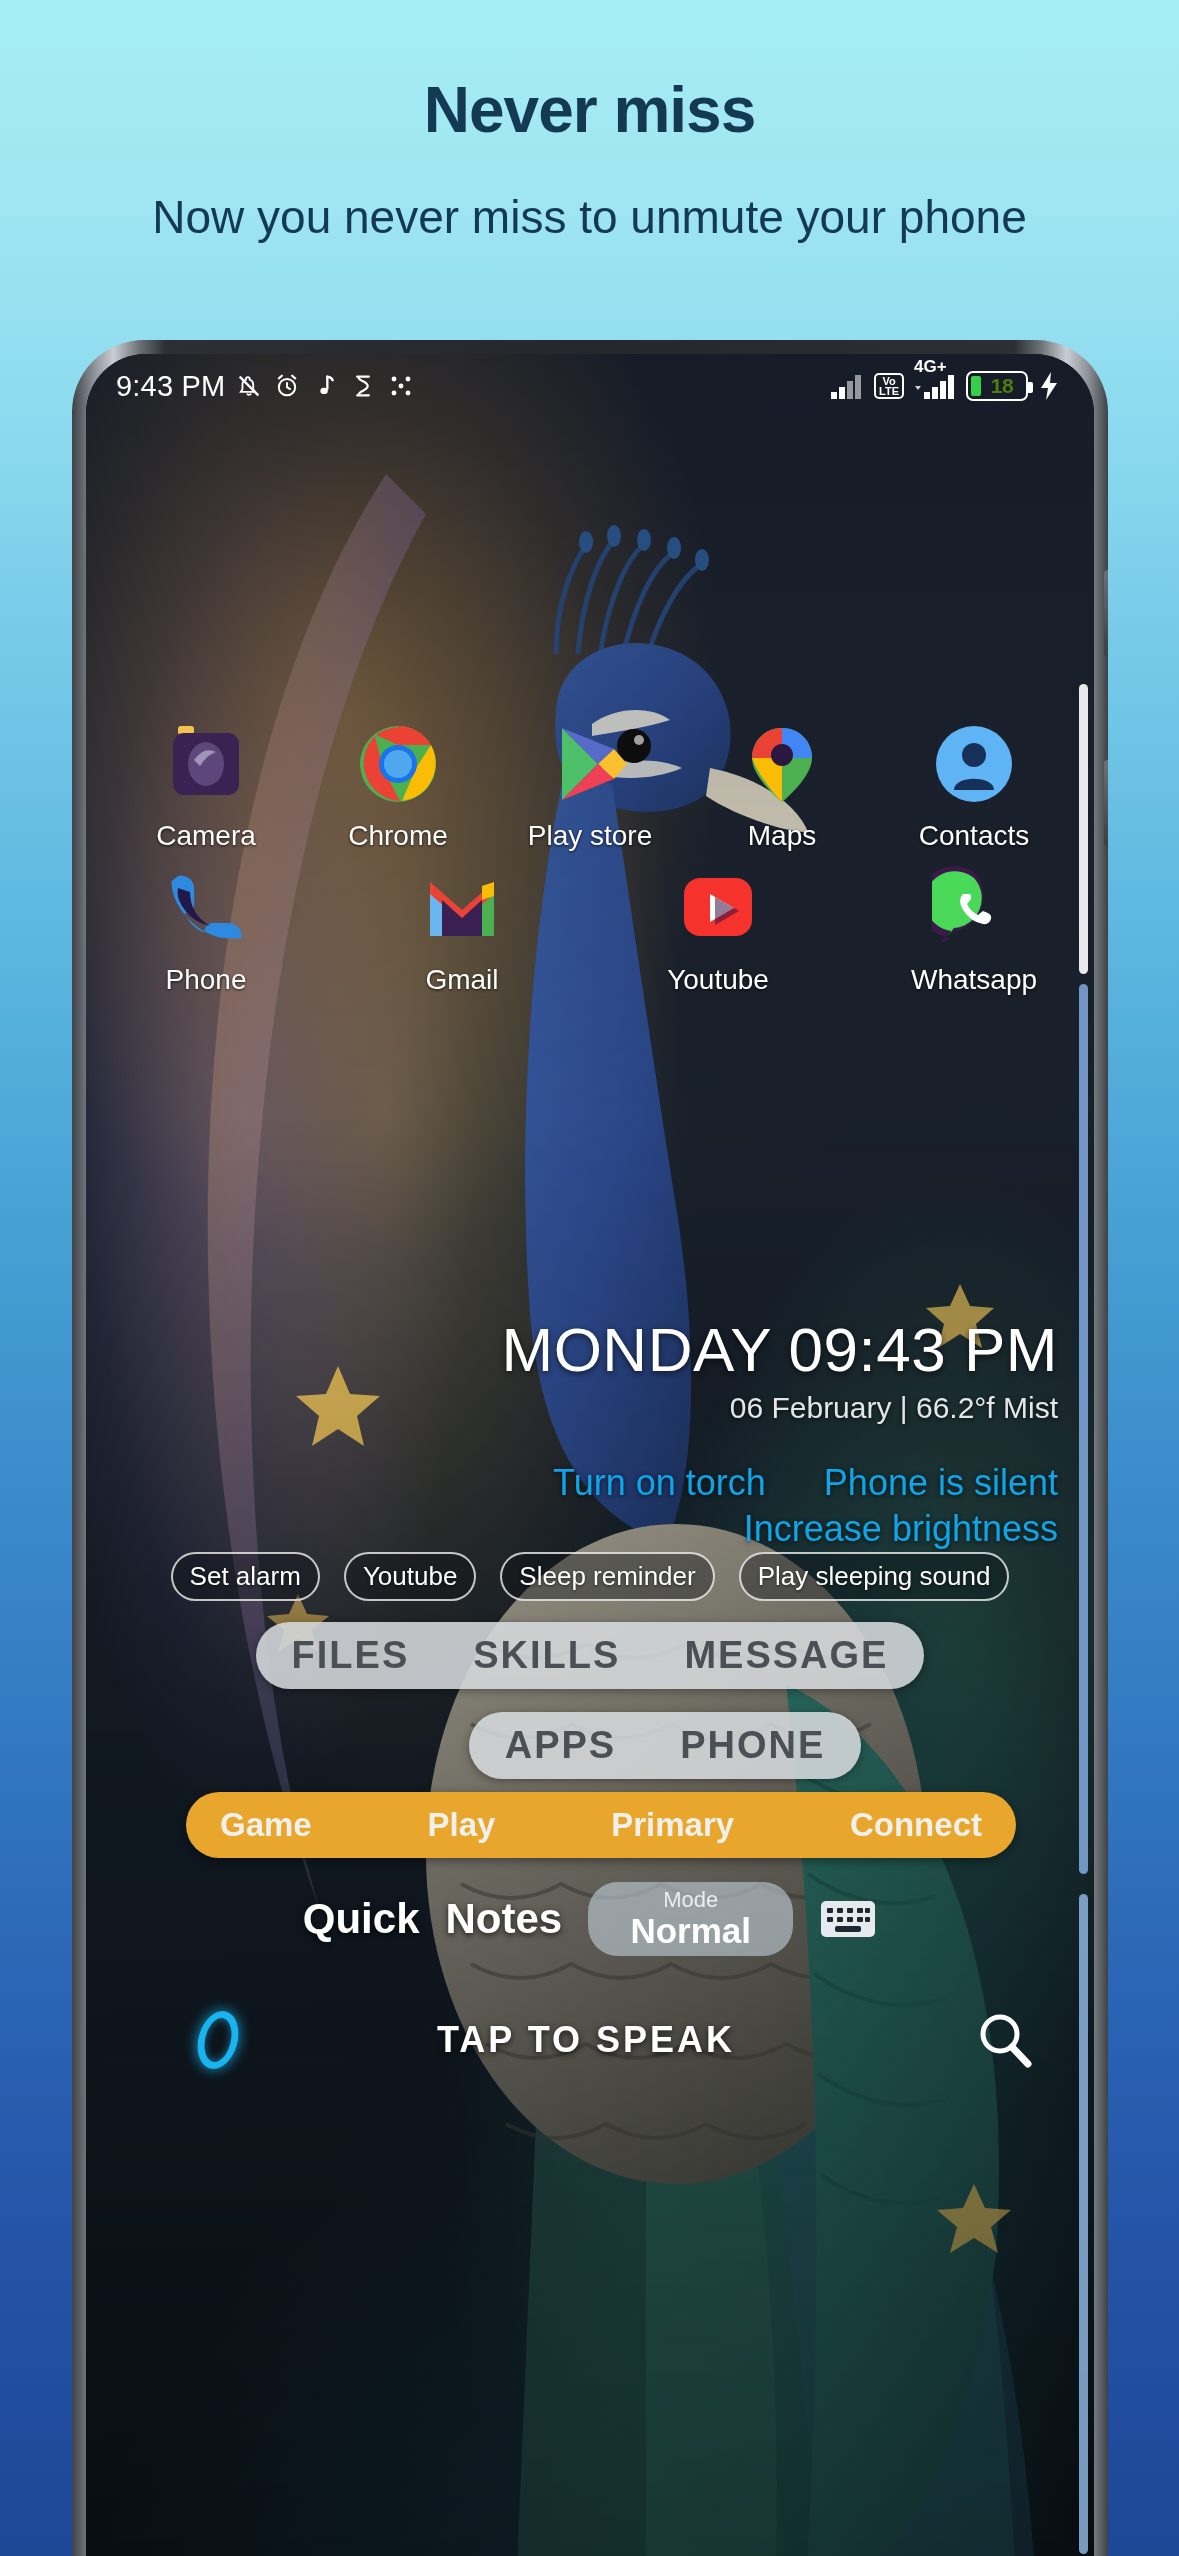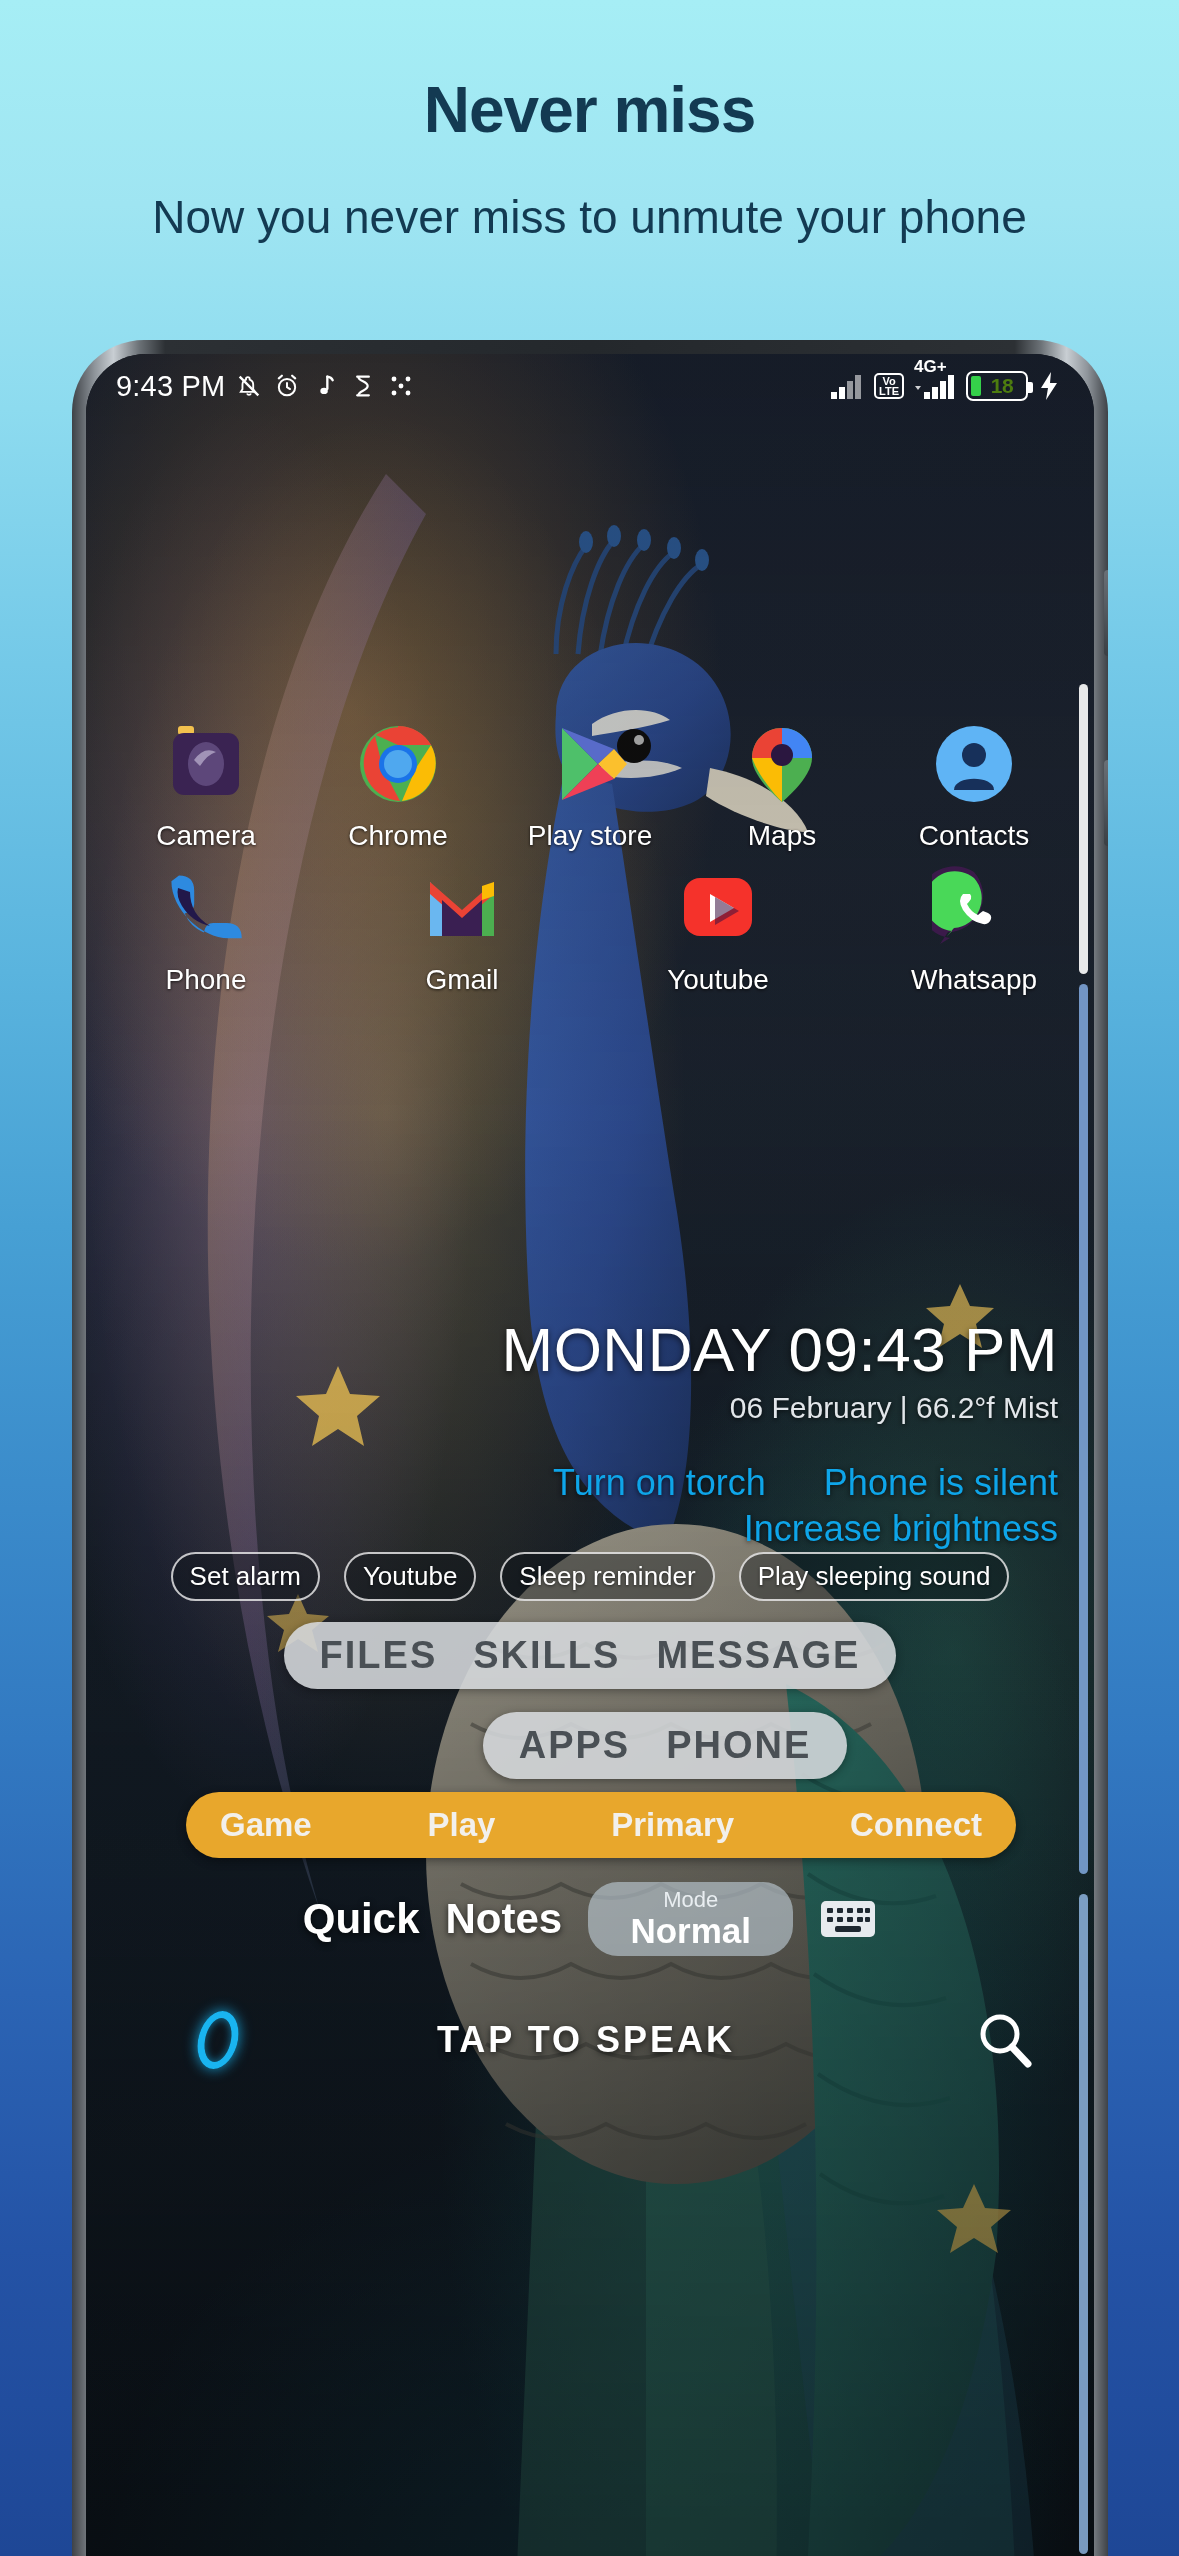--- a/index.html
+++ b/index.html
@@ -104,21 +104,21 @@
     border:2px solid rgba(255,255,255,.75); border-radius:26px;
     padding:7px 17px; font-size:26px; color:#fff;
     background:rgba(10,16,22,.38); white-space:nowrap;
     text-shadow:0 1px 3px rgba(0,0,0,.6);
   }
 
   
   .capsrow { position:absolute; left:0; width:100%; display:flex; }
   .caps {
     background:rgba(214,218,221,.88); border-radius:40px;
-    padding:12px 36px; display:flex; gap:36px;
+    padding:12px 36px; display:flex; gap:64px;
     font-size:38px; font-weight:700; color:#4a5055; letter-spacing:2px;
     box-shadow:0 2px 8px rgba(0,0,0,.35);
   }
   .caps-a { top:1268px; justify-content:center; padding:0 60px; }
   .caps-b { top:1358px; justify-content:center; padding:0 24px; }
   .caps-b .caps { margin-left:150px; }
 
   
   .orangebar {
     position:absolute; left:100px; top:1438px; width:830px;

